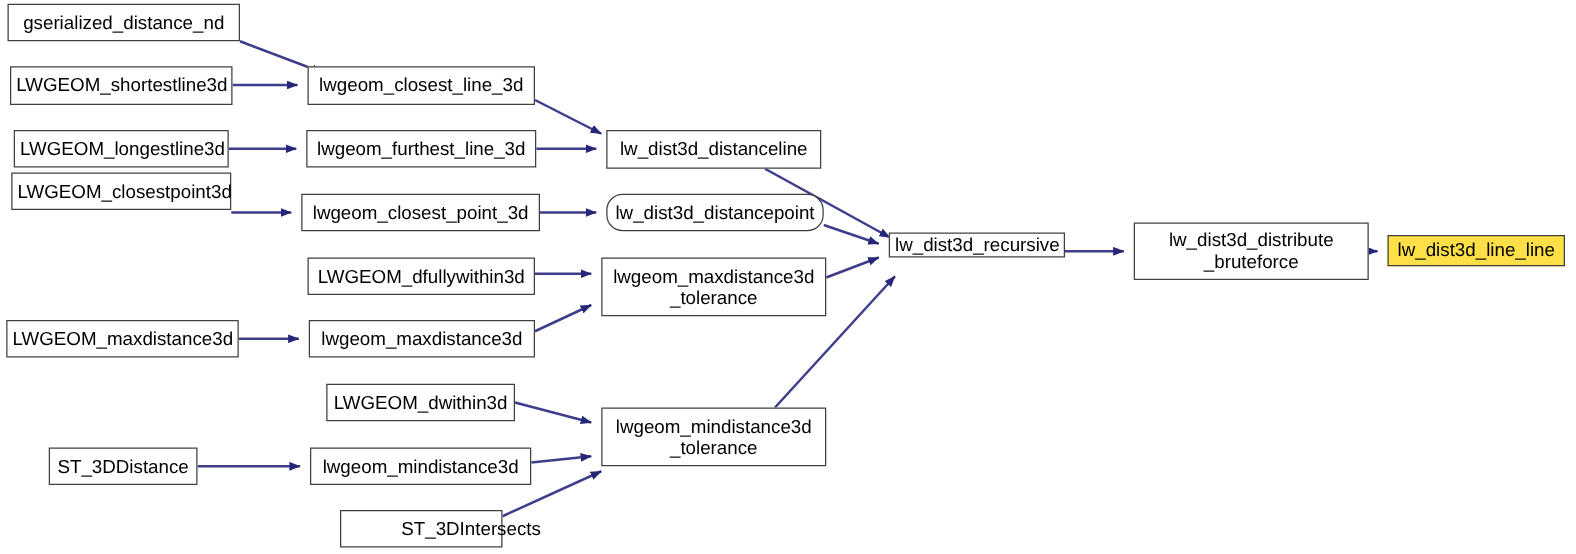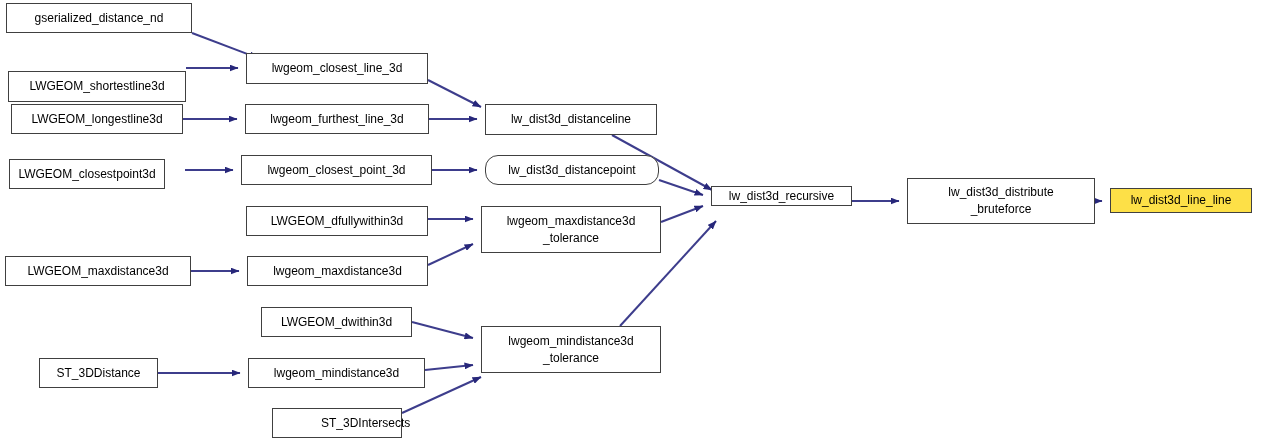--- a/index.html
+++ b/index.html
@@ -26,21 +26,21 @@
   .node {
     position: absolute;
     box-sizing: border-box;
     border: 1px solid #404040;
     background: #ffffff;
     color: #000000;
     display: flex;
     align-items: center;
     justify-content: center;
     text-align: center;
-    font-size: 12px;
+    font-size: 15px;
     line-height: 17px;
     white-space: pre-line;
     letter-spacing: 0px;
   }
   .node.highlight {
     background: #fde047;
   }
   .node-label {
     display: block;
     width: 100%;
@@ -76,23 +76,23 @@
         <path d="M 412,322 L 473,338" stroke="#3d3d8c" stroke-width="2" fill="none" marker-end="url(#arrowhead)"></path>
         <path d="M 425,370 L 473,365" stroke="#3d3d8c" stroke-width="2" fill="none" marker-end="url(#arrowhead)"></path>
         <path d="M 402,413 L 481,377" stroke="#3d3d8c" stroke-width="2" fill="none" marker-end="url(#arrowhead)"></path>
         <path d="M 620,326 L 716,221" stroke="#3d3d8c" stroke-width="2" fill="none" marker-end="url(#arrowhead)"></path>
         <path d="M 852,201 L 899,201" stroke="#3d3d8c" stroke-width="2" fill="none" marker-end="url(#arrowhead)"></path>
         <path d="M 1066,201 L 1102,201" stroke="#3d3d8c" stroke-width="2" fill="none" marker-end="url(#arrowhead)"></path>
       </g>
   </svg>
   <div id="nodes-group">
       <div class="node" style="left: 6px; top: 3px; width: 186px; height: 30px;"><span class="node-label">gserialized_distance_nd</span></div>
-      <div class="node" style="left: 8px; top: 71px; width: 178px; height: 31px;"><span class="node-label">LWGEOM_shortestline3d</span></div>
+      <div class="node" style="left: 8px; top: 53px; width: 178px; height: 31px;"><span class="node-label">LWGEOM_shortestline3d</span></div>
       <div class="node" style="left: 11px; top: 104px; width: 172px; height: 30px;"><span class="node-label">LWGEOM_longestline3d</span></div>
-      <div class="node" style="left: 9px; top: 159px; width: 156px; height: 30px;"><span class="node-label">LWGEOM_closestpoint3d</span></div>
+      <div class="node" style="left: 9px; top: 138px; width: 176px; height: 30px;"><span class="node-label">LWGEOM_closestpoint3d</span></div>
       <div class="node" style="left: 5px; top: 256px; width: 186px; height: 30px;"><span class="node-label">LWGEOM_maxdistance3d</span></div>
       <div class="node" style="left: 39px; top: 358px; width: 119px; height: 30px;"><span class="node-label">ST_3DDistance</span></div>
       <div class="node" style="left: 246px; top: 53px; width: 182px; height: 31px;"><span class="node-label">lwgeom_closest_line_3d</span></div>
       <div class="node" style="left: 245px; top: 104px; width: 184px; height: 30px; justify-content: center;"><span class="node-label">lwgeom_furthest_line_3d</span></div>
       <div class="node" style="left: 241px; top: 155px; width: 191px; height: 30px;"><span class="node-label">lwgeom_closest_point_3d</span></div>
       <div class="node" style="left: 246px; top: 206px; width: 182px; height: 30px;"><span class="node-label">LWGEOM_dfullywithin3d</span></div>
       <div class="node" style="left: 247px; top: 256px; width: 181px; height: 30px;"><span class="node-label">lwgeom_maxdistance3d</span></div>
       <div class="node" style="left: 261px; top: 307px; width: 151px; height: 30px;"><span class="node-label">LWGEOM_dwithin3d</span></div>
       <div class="node" style="left: 248px; top: 358px; width: 177px; height: 30px;"><span class="node-label">lwgeom_mindistance3d</span></div>
       <div class="node" style="left: 272px; top: 408px; width: 130px; height: 30px; padding-left: 44px;"><span class="node-label">ST_3DIntersects</span></div>

